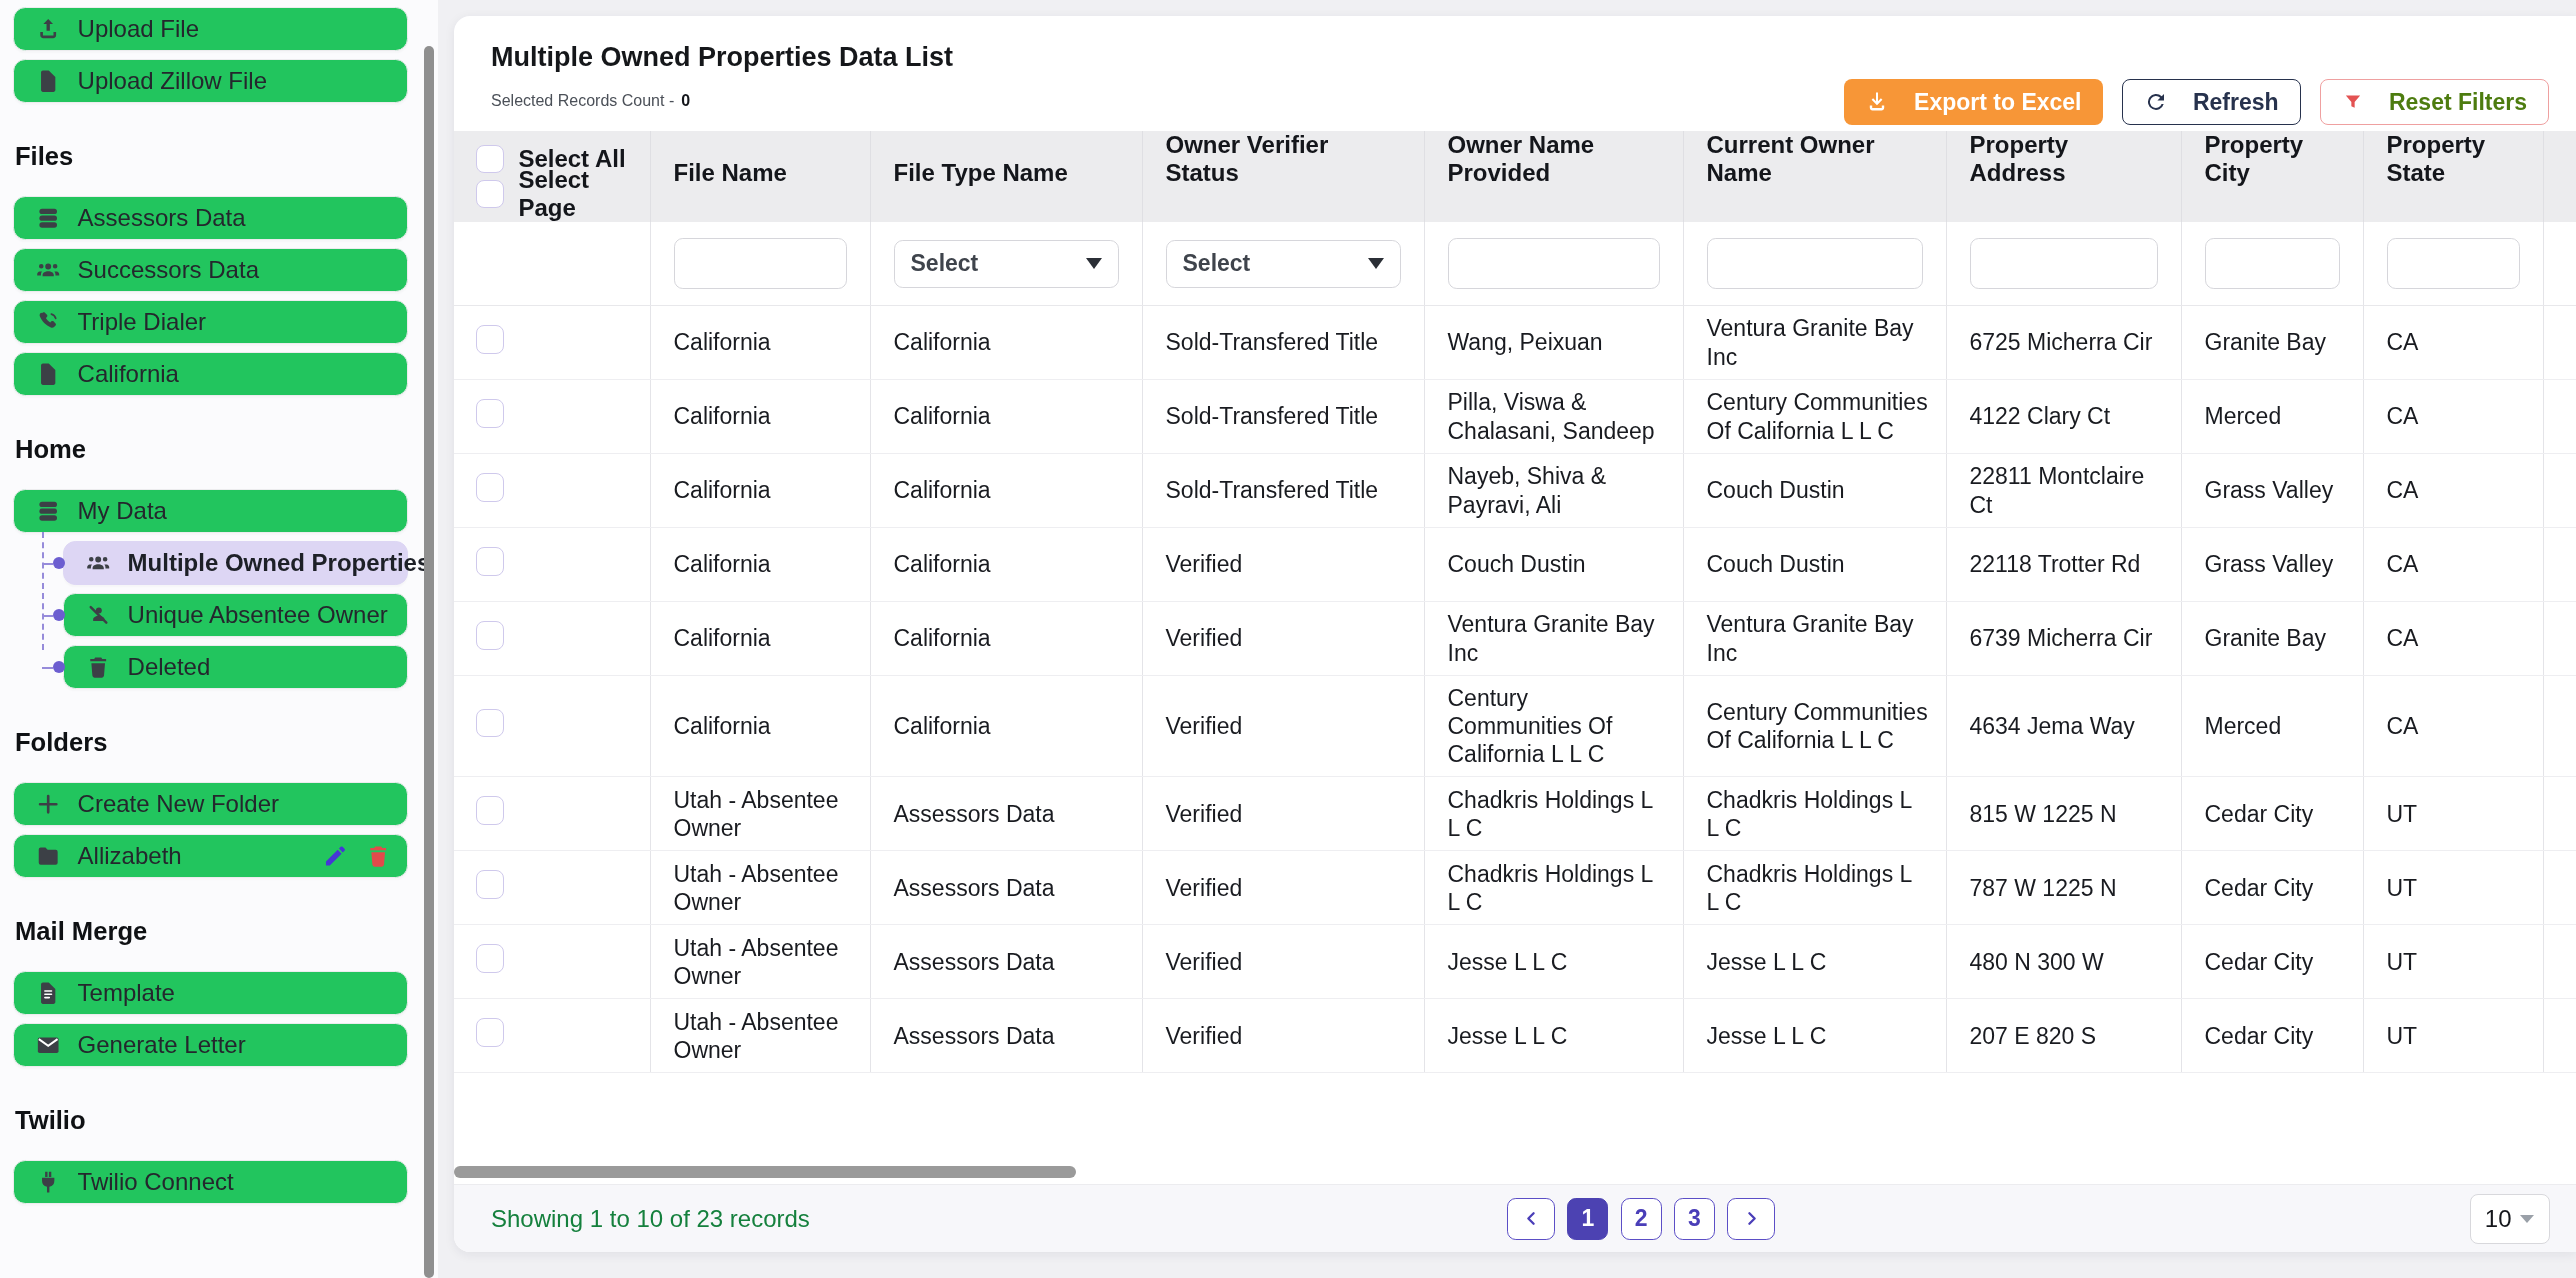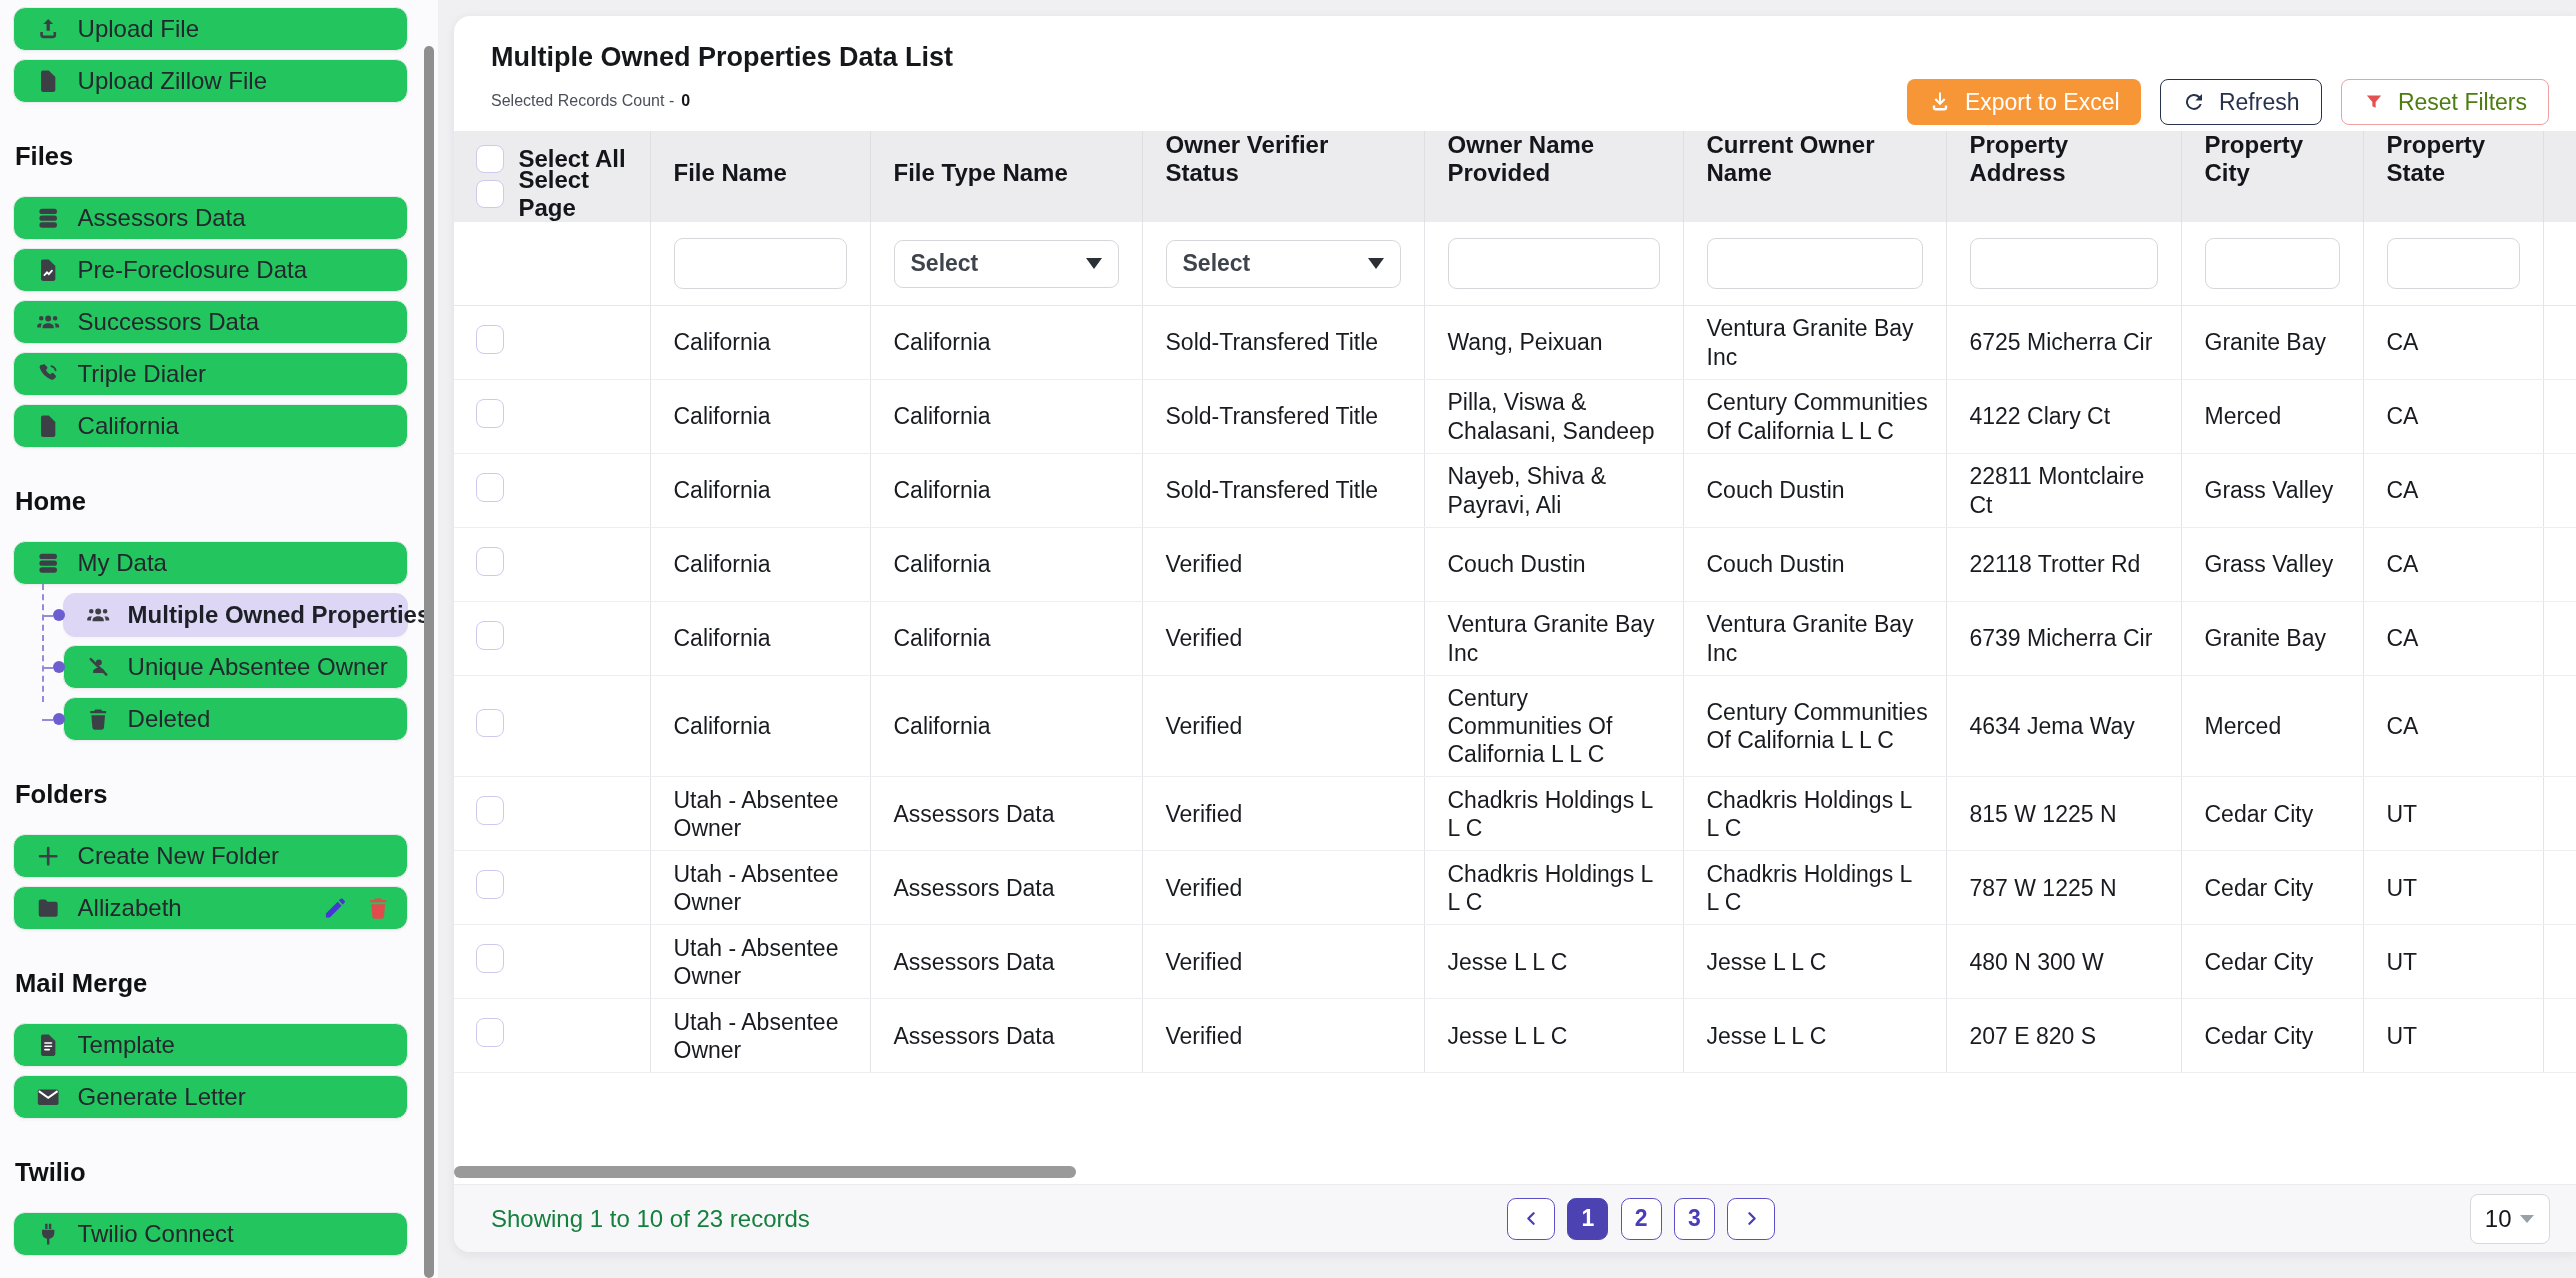--- a/index.html
+++ b/index.html
@@ -29,21 +29,21 @@
   .mini-ic{width:26.4px;height:26.4px;flex:none;margin-left:16px;}
 
   
   .card{position:absolute;left:454px;top:16px;width:2122px;height:1236px;background:#fff;
         border-radius:16px 0 0 16px;box-shadow:0 2.6px 10.6px rgba(25,25,50,.07);overflow:hidden;}
   .card-head{position:relative;height:115px;}
   .page-title{position:absolute;left:37px;top:26.4px;margin:0;font-size:27px;font-weight:700;color:#15171a;}
   .sub-count{position:absolute;left:37px;top:76px;font-size:16px;color:#4b5058;}
   .sub-count b{color:#14161b;margin-left:7px;}
   .actions{position:absolute;right:27px;top:63px;display:flex;gap:19.4px;}
-  .btn{height:46px;display:flex;align-items:center;gap:13px;border-radius:8px;font-size:23px;font-weight:400;
+  .btn{height:46px;display:flex;align-items:center;gap:25px;border-radius:8px;font-size:23px;font-weight:700;
        padding:0 21px;box-sizing:border-box;border:none;background:#fff;cursor:pointer;
        font-family:"Liberation Sans",sans-serif;}
   .btn-export{background:#f79637;color:#fff;}
   .btn-export .ic{fill:#fff;width:24px;height:24px;}
   .btn-refresh{border:1.8px solid #27324d;color:#27324d;}
   .btn-refresh .ic{fill:#27324d;width:24px;height:24px;}
   .btn-reset{border:1.8px solid #efa0a0;color:#4d7c0f;text-align:center;}
   .btn-reset .ic{fill:#e35252;width:22px;height:22px;}
 
   
@@ -113,27 +113,20 @@
 
     <div class="section-title">Files</div>
 
     <div class="side-item">
       <svg class="ic" viewBox="0 0 24 24">
           <rect x="4" y="3.4" width="16" height="4.8" rx="2.4"></rect>
           <rect x="4" y="9.6" width="16" height="4.8" rx="2.4"></rect>
           <rect x="4" y="15.8" width="16" height="4.8" rx="2.4"></rect>
         </svg>
       <span class="label">Assessors Data</span>
-    </div>
-    <div class="side-item">
-      <svg class="ic" viewBox="0 0 24 24">
-          <path d="M7.2 2.2c-.9 0-1.7.8-1.7 1.7v16.2c0 .9.8 1.7 1.7 1.7h9.6c.9 0 1.7-.8 1.7-1.7V8.2l-6-6H7.2z"></path>
-          <path d="M8.6 16.4l2.3-2.5 1.7 1.7 2.8-3.2" fill="none" stroke="#fff" stroke-width="1.7" stroke-linecap="round"></path>
-        </svg>
-      <span class="label">Pre-Foreclosure Data</span>
     </div>
     <div class="side-item">
       <svg class="ic" viewBox="0 0 24 24">
           <path d="M12 11.3a2.7 2.7 0 1 0 0-5.4 2.7 2.7 0 0 0 0 5.4zM5.7 10.5a2.1 2.1 0 1 0 0-4.2 2.1 2.1 0 0 0 0 4.2zm12.6 0a2.1 2.1 0 1 0 0-4.2 2.1 2.1 0 0 0 0 4.2zM12 13c-2.8 0-5.1 1.5-5.1 3.3v1.2h10.2v-1.2c0-1.8-2.3-3.3-5.1-3.3zM4.3 13.2C2.9 13.5 2 14.4 2 15.4v1.4h3.4v-1.2c0-.9.4-1.7 1-2.3-.6-.1-1.4-.2-2.1-.1zm15.4 0c-.7-.1-1.5 0-2.1.1.6.6 1 1.4 1 2.3v1.2H22v-1.4c0-1-.9-1.9-2.3-2.2z"></path>
         </svg>
       <span class="label">Successors Data</span>
     </div>
     <div class="side-item">
       <svg class="ic" viewBox="0 0 24 24">
           <path d="M7.1 3.4c.5-.5 1.4-.5 1.9 0l1.9 1.9c.5.5.5 1.4 0 1.9l-1 1c.9 1.7 2.3 3.1 4 4l1-1c.5-.5 1.4-.5 1.9 0l1.9 1.9c.5.5.5 1.4 0 1.9l-1.1 1.1c-.8.8-2 1.1-3.1.7C9.9 15 6.2 11.3 4.4 6.7 4 5.6 4.3 4.4 5.1 3.6l2-.2z"></path>

